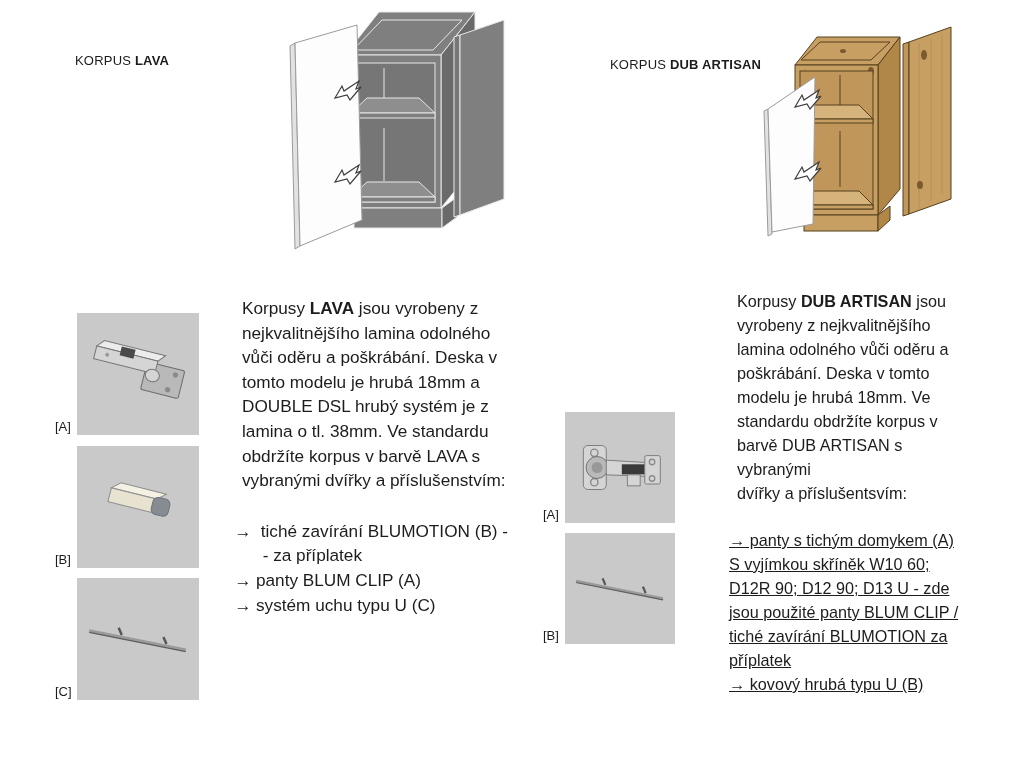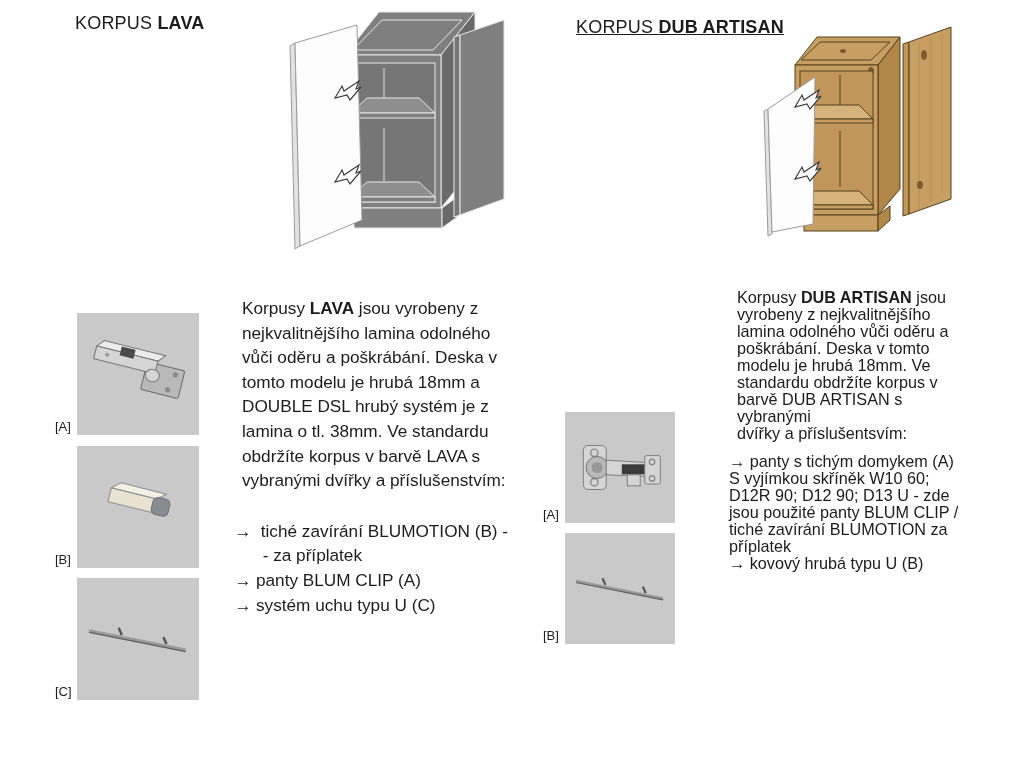--- a/index.html
+++ b/index.html
@@ -1,29 +1,29 @@
 <!DOCTYPE html>
 <html style="--lava-gray: #7f7f7f; --lava-dark: #6a6a6a; --oak: #c79f63; --oak-dark: #b08747; --oak-line: #55401f; --oak-knot: #6f4e26; --panel-gray: #c9c9c9; --door-white: #fdfdfd; --ink: #1c1c1c; --metal: #d5d5d5;"><head>
 <meta charset="utf-8">
 <style>
   html,body{margin:0;padding:0;background:#ffffff;}
   .page{
     position:relative;width:1024px;height:768px;background:#ffffff;overflow:hidden;
     font-family:"Liberation Sans", sans-serif;color:var(--ink,#1c1c1c);
   }
   .abs{position:absolute;}
-  .sec-title{font-size:18px;letter-spacing:.2px;color:var(--ink);white-space:nowrap;}
+  .sec-title{font-size:13px;letter-spacing:.2px;color:var(--ink);white-space:nowrap;margin-top:40px;}
   .sec-title b{font-weight:bold;}
   .text-col{color:var(--ink);}
   .text-col p{margin:8px;white-space:pre-wrap;}
   .bullets{white-space:pre-wrap;}
   .left-col{left:234px;top:288px;width:300px;font-size:17.2px;line-height:24.6px;}
   .left-col .bullets{margin-top:26px;}
-  .right-col{left:729px;top:281px;width:256px;font-size:16.2px;line-height:17px;}
-  .right-col .bullets{margin-top:11px;}
+  .right-col{left:729px;top:281px;width:256px;font-size:16.2px;line-height:24px;}
+  .right-col .bullets{margin-top:23px;text-decoration:underline;}
   .hw-item{display:flex;align-items:flex-end;}
   .hw-label{font-size:13px;color:var(--ink);width:22px;flex:0 0 22px;padding-bottom:1px;}
   .hw-box{background:var(--panel-gray,#c9c9c9);}
   .hw-box svg{display:block;width:100%;height:100%;}
 
   
   .f-lava{fill:var(--lava-gray);} .f-lavad{fill:var(--lava-dark);} .f-lavai{fill:#767676;} .f-shelf{fill:#8e8e8e;}
   .s-ll{stroke:#e8e8e8;stroke-width:1;}
   .f-door{fill:var(--door-white);} .f-dooredge{fill:#e2e2e2;} .s-door{stroke:#9b9b9b;stroke-width:1;}
   .f-oak{fill:var(--oak);} .f-oakd{fill:var(--oak-dark);} .f-oaki{fill:#c1965a;} .f-oakl{fill:#d6b37b;}
@@ -128,21 +128,21 @@
 vůči oděru a poškrábání. Deska v
 tomto modelu je hrubá 18mm a
 DOUBLE DSL hrubý systém je z
 lamina o tl. 38mm. Ve standardu
 obdržíte korpus v barvě LAVA s
 vybranými dvířky a příslušenstvím:</span></p>
     <div class="bullets"><div>→  tiché zavírání BLUMOTION (B) -
       - za příplatek</div><div>→ panty BLUM CLIP (A)</div><div>→ systém uchu typu U (C)</div></div>
   </div>
 
-  <div class="abs sec-title" style="left:576px;top:17px;text-decoration:underline;"><span>KORPUS</span> <b>DUB ARTISAN</b></div>
+  <div class="abs sec-title" style="left:610px;top:17px;"><span>KORPUS</span> <b>DUB ARTISAN</b></div>
 
   <svg class="abs" style="left:743px;top:13px;" width="232" height="247" viewBox="0 0 232 247">
     <defs>
       <path id="hgR" d="M0,18 L7,6 L9,11 L24,1 L21,9 L26,7 L15,20 L12,15 Z" class="hinge-glyph"></path>
     </defs>
 
     <polygon points="52,52 135,52 157,24 74,24" class="f-oak s-ok"></polygon>
     <polygon points="58,47 128,47 147,29 77,29" fill="none" class="s-ok"></polygon>
     <ellipse cx="100" cy="38" rx="3" ry="2" class="knot"></ellipse>
 

